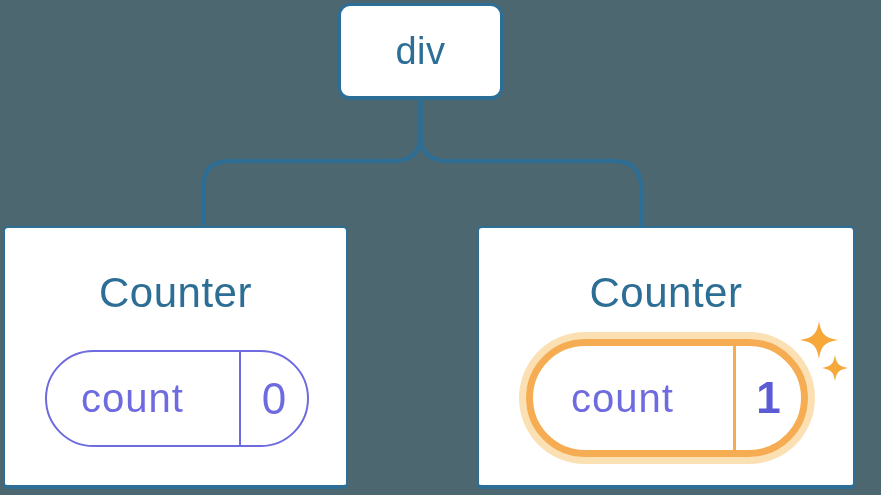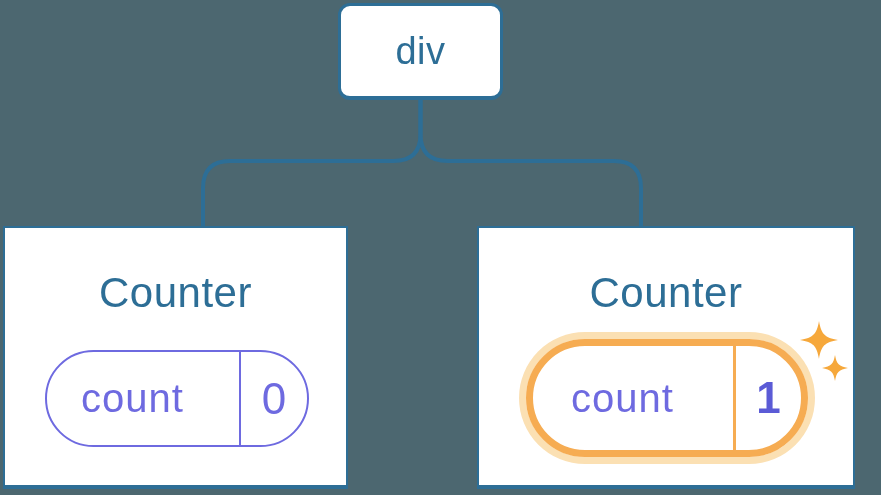--- a/index.html
+++ b/index.html
@@ -48,21 +48,21 @@
     font-size:38px;
     letter-spacing:.5px;
   }
   
   .card{
     position:absolute;
     top:226px;height:263px;
     background:var(--card-background);
     border:2px solid var(--node-blue);
     border-bottom-width:4px;
-    border-radius:0;
+    border-radius:5px;
     padding-left:21px;
   }
   .card-left{left:3px;width:345px;}
   .card-right{left:477px;width:378px;}
   .card-title{
     position:absolute;
     left:0;right:0;top:44px;
     text-align:center;
     color:var(--node-blue);
     font-size:42px;

